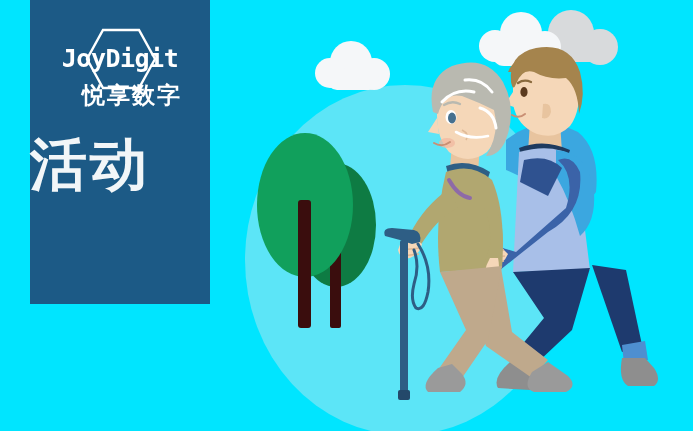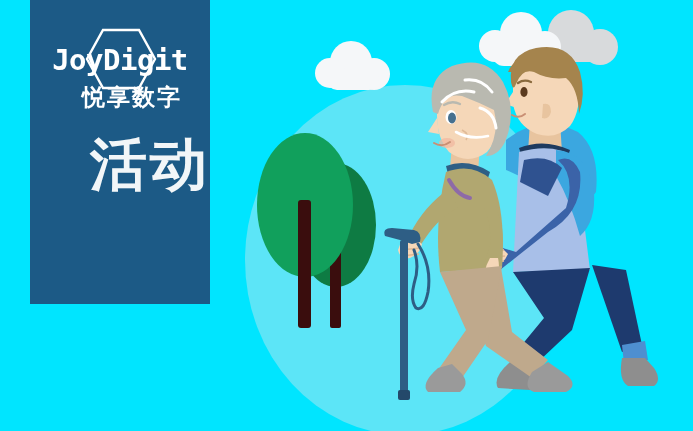--- a/index.html
+++ b/index.html
@@ -29,41 +29,41 @@
     position:absolute;
     left:55px; top:2px;
     width:72px; height:62px;
   }
   #logo-text {
     position:absolute;
     left:0; top:20px; width:180px;
     text-align:center;
     color:#ffffff;
     font-family:"DejaVu Sans Mono", monospace;
-    font-size:29px;
+    font-size:25px;
     font-weight:bold;
     letter-spacing:-0.5px;
     line-height:1;
   }
   #logo-sub {
     position:absolute;
     left:0; top:58px; width:204px;
     text-align:center;
     color:#ffffff;
-    font-family:Liberation Serif, serif;
+    font-family:Liberation Mono, monospace;
     font-size:23px;
     font-weight:bold;
     letter-spacing:2px;
     line-height:1.2;
   }
 
   #headline {
     position:absolute;
     left:0; top:134px; width:180px;
-    text-align:right;
+    text-align:left;
     color:#F2F6F8;
     font-family:"DejaVu Sans", sans-serif;
     font-size:57px;
     font-weight:bold;
     line-height:1.08;
     letter-spacing:3px;
   }
   #headline .ln { display:block; }
 
   

